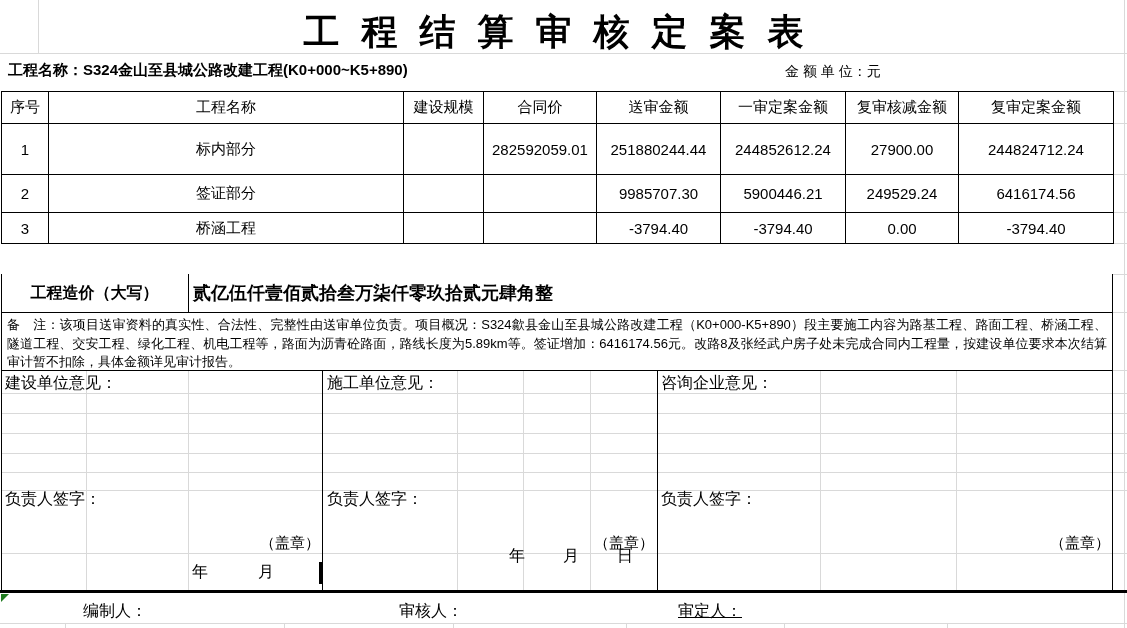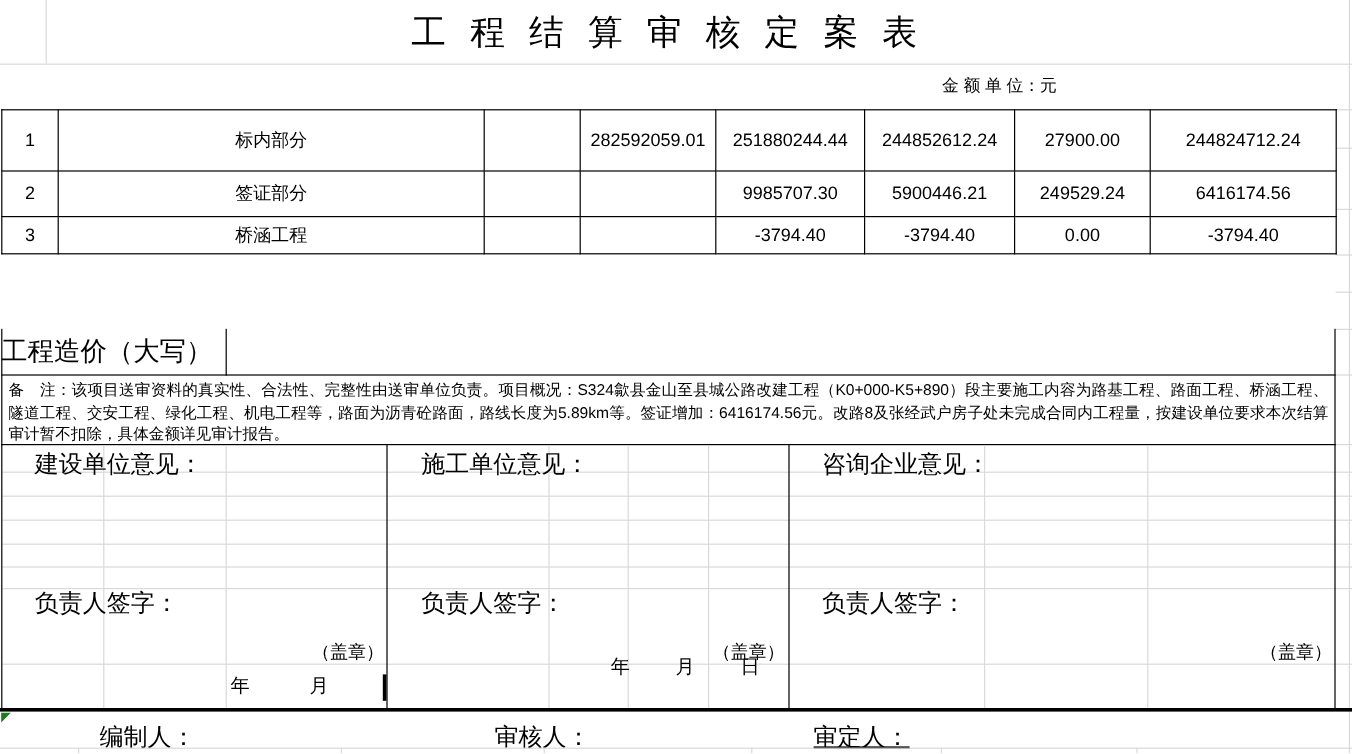--- a/index.html
+++ b/index.html
@@ -1,36 +1,36 @@
 <!DOCTYPE html>
 <html><head>
 <meta charset="utf-8">
 <style>
   html,body{margin:0;padding:0;background:#fff;}
   .sheet{position:relative;width:1127px;height:628px;background:#ffffff;overflow:hidden;
          font-family:"Liberation Sans","DejaVu Sans",sans-serif;color:#000;}
   .gl{position:absolute;background:#d9d9d9;}
   .bl{position:absolute;background:#000;}
   .title{position:absolute;left:0;top:8px;width:1113px;text-align:center;
-         font-size:29px;font-weight:normal;letter-spacing:6px;white-space:nowrap;}
+         font-size:36px;font-weight:bold;letter-spacing:6px;white-space:nowrap;}
   .projline{position:absolute;left:8px;top:61px;font-size:15px;font-weight:bold;white-space:nowrap;}
   .unitline{position:absolute;left:785px;top:63px;font-size:14px;white-space:nowrap;}
   table.main{position:absolute;left:1px;top:91px;border-collapse:collapse;table-layout:fixed;}
   table.main td{border:1px solid #000;font-size:15px;text-align:center;vertical-align:middle;
                 padding:0;white-space:nowrap;overflow:hidden;font-weight:normal;}
   .costlabel{position:absolute;left:1px;top:274px;width:187px;height:38px;line-height:38px;
-             text-align:left;font-size:22px;white-space:nowrap;}
+             text-align:center;font-size:16px;white-space:nowrap;font-weight:bold;}
   .costvalue{position:absolute;left:193px;top:274px;height:38px;line-height:38px;
              font-size:18px;font-weight:bold;white-space:nowrap;}
   .remark{position:absolute;left:2px;top:313px;width:1100px;height:55px;padding:3px 5px;
           font-size:13px;line-height:18.5px;text-align:justify;overflow:hidden;}
-  .oplabel{position:absolute;font-size:20px;white-space:nowrap;margin-left:24px;}
+  .oplabel{position:absolute;font-size:16px;white-space:nowrap;}
   .seal{position:absolute;width:90px;text-align:right;font-size:15px;white-space:nowrap;}
   .dateline{position:absolute;font-size:16px;white-space:nowrap;}
-  .footlabel{position:absolute;top:601px;font-size:20px;white-space:nowrap;}
+  .footlabel{position:absolute;top:601px;font-size:16px;white-space:nowrap;}
   .tri{position:absolute;width:0;height:0;border-top:7px solid #1f7a1f;border-right:7px solid transparent;}
   .tdrel{position:relative;}
 </style>
 </head>
 <body>
 
 <div class="sheet">
 
   <div class="gl" style="left:38px;top:0;width:1px;height:53px;"></div>
   <div class="gl" style="left:0;top:53px;width:1127px;height:1px;"></div>
@@ -38,34 +38,45 @@
   <div class="gl" style="left:1113px;top:91px;width:14px;height:1px;"></div>
   <div class="gl" style="left:1113px;top:123px;width:14px;height:1px;"></div>
   <div class="gl" style="left:1113px;top:174px;width:14px;height:1px;"></div>
   <div class="gl" style="left:1113px;top:212px;width:14px;height:1px;"></div>
   <div class="gl" style="left:1113px;top:243px;width:14px;height:1px;"></div>
   <div class="gl" style="left:1113px;top:274px;width:14px;height:1px;"></div>
   <div class="gl" style="left:1113px;top:312px;width:14px;height:1px;"></div>
   <div class="gl" style="left:1113px;top:370px;width:14px;height:1px;"></div>
 
   <div class="title">工 程 结 算 审 核 定 案 表</div>
+  <div class="projline">工程名称：S324金山至县城公路改建工程(K0+000~K5+890)</div>
   <div class="unitline">金 额 单 位：元</div>
 
   <table class="main">
     <colgroup>
       <col style="width:47px">
         <col style="width:355px">
         <col style="width:80px">
         <col style="width:113px">
       <col style="width:124px">
         <col style="width:125px">
         <col style="width:113px">
         <col style="width:155px">
     </colgroup>
     <tbody>
+        <tr style="height:32px">
+      <td>序号</td>
+      <td>工程名称</td>
+      <td>建设规模</td>
+      <td>合同价</td>
+      <td>送审金额</td>
+      <td>一审定案金额</td>
+      <td>复审核减金额</td>
+      <td>复审定案金额</td>
+    </tr>
     <tr style="height:51px">
       <td>1</td>
       <td>标内部分</td>
       <td></td>
       <td>282592059.01</td>
       <td>251880244.44</td>
       <td>244852612.24</td>
       <td>27900.00</td>
       <td>244824712.24</td>
     </tr>
@@ -86,20 +97,21 @@
       <td></td>
       <td>-3794.40</td>
       <td>-3794.40</td>
       <td>0.00</td>
       <td>-3794.40</td>
     </tr>
   </tbody>
     </table>
 
   <div class="costlabel">工程造价（大写）</div>
+  <div class="costvalue">贰亿伍仟壹佰贰拾叁万柒仟零玖拾贰元肆角整</div>
   <div class="bl" style="left:188px;top:274px;width:1px;height:39px;"></div>
   <div class="bl" style="left:1px;top:274px;width:1px;height:97px;"></div>
   <div class="bl" style="left:1112px;top:274px;width:1px;height:97px;"></div>
   <div class="bl" style="left:1px;top:312px;width:1112px;height:1px;"></div>
 
   <div class="remark">备　注：该项目送审资料的真实性、合法性、完整性由送审单位负责。项目概况：S324歙县金山至县城公路改建工程（K0+000-K5+890）段主要施工内容为路基工程、路面工程、桥涵工程、隧道工程、交安工程、绿化工程、机电工程等，路面为沥青砼路面，路线长度为5.89km等。签证增加：6416174.56元。改路8及张经武户房子处未完成合同内工程量，按建设单位要求本次结算审计暂不扣除，具体金额详见审计报告。</div>
   <div class="bl" style="left:1px;top:370px;width:1112px;height:1px;"></div>
 
   <div class="gl" style="left:2px;top:393px;width:1125px;height:1px;"></div>
   <div class="gl" style="left:2px;top:413px;width:1125px;height:1px;"></div>
@@ -134,21 +146,21 @@
   <div class="seal" style="left:1020px;top:534px;">（盖章）</div>
 
   <div class="dateline" style="left:192px;top:562px;letter-spacing:6px;">年　　月</div>
   <div class="bl" style="left:319px;top:562px;width:3px;height:22px;"></div>
   <div class="dateline" style="left:509px;top:546px;letter-spacing:2px;">年　　月　　日</div>
 
   <div class="bl" style="left:0;top:590px;width:1127px;height:3px;"></div>
   <div class="tri" style="left:1px;top:594px;border-top-width:8px;border-right-width:8px;"></div>
 
   <div class="footlabel" style="left:83px;">编制人：</div>
-  <div class="footlabel" style="left:399px;margin-left:13px;">审核人：</div>
+  <div class="footlabel" style="left:399px;">审核人：</div>
   <div class="footlabel" style="left:678px;text-decoration:underline;">审定人：</div>
 
   <div class="gl" style="left:0;top:623px;width:1127px;height:1px;"></div>
   <div class="gl" style="left:65px;top:623px;width:1px;height:5px;"></div>
   <div class="gl" style="left:284px;top:623px;width:1px;height:5px;"></div>
   <div class="gl" style="left:453px;top:623px;width:1px;height:5px;"></div>
   <div class="gl" style="left:626px;top:623px;width:1px;height:5px;"></div>
   <div class="gl" style="left:784px;top:623px;width:1px;height:5px;"></div>
   <div class="gl" style="left:947px;top:623px;width:1px;height:5px;"></div>
 

